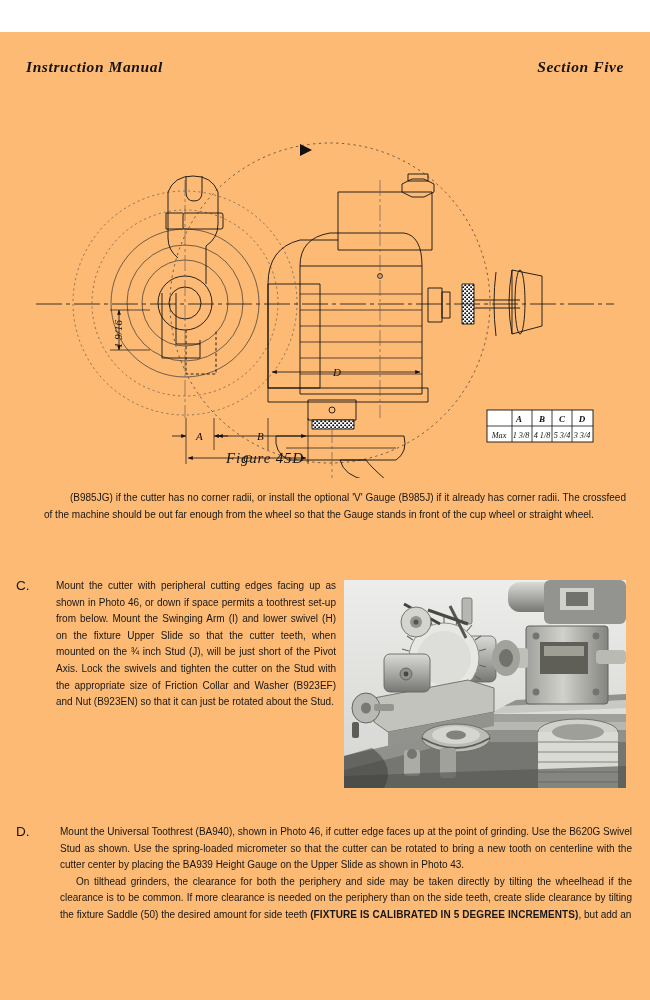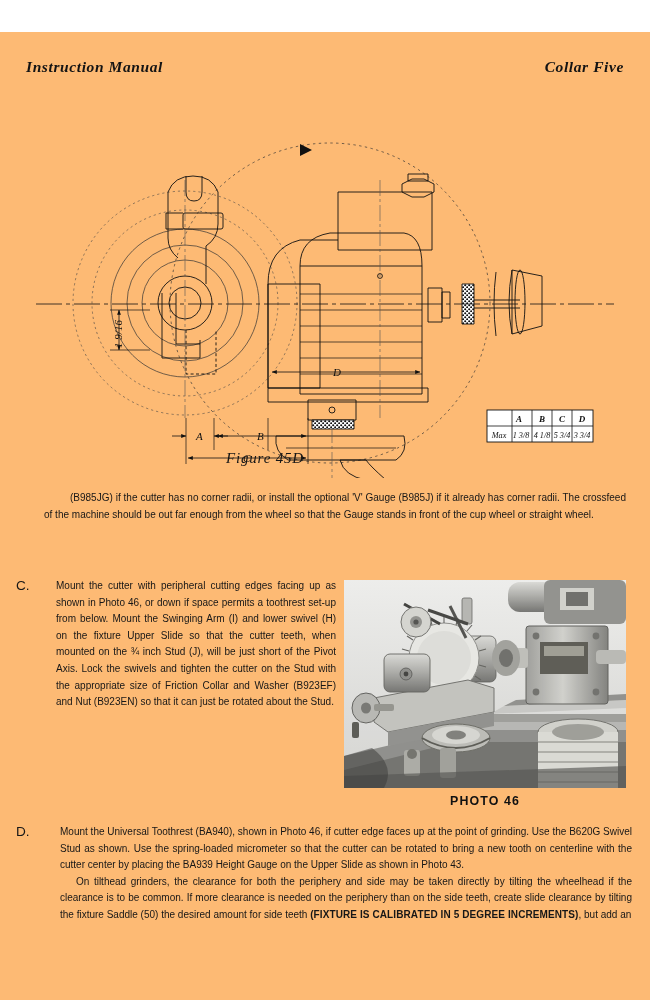--- a/index.html
+++ b/index.html
@@ -186,21 +186,21 @@
     fill: #111;
   }
 </style>
 </head>
 <body>
 
 <div class="page">
 
   <div class="running-head">
     <span>Instruction Manual</span>
-    <span>Collar Five</span>
+    <span>Section Five</span>
   </div>
 
   <div class="figure-block">
     <svg class="figure-svg" width="650" height="390" viewBox="0 0 650 390">
       <defs>
         <marker id="ah" markerWidth="7" markerHeight="7" refX="6" refY="2.4" orient="auto" markerUnits="strokeWidth">
           <path d="M0,0 L6.4,2.4 L0,4.8 z" fill="#111"></path>
         </marker>
         <marker id="ahr" markerWidth="7" markerHeight="7" refX="0.4" refY="2.4" orient="auto" markerUnits="strokeWidth">
           <path d="M6.4,0 L0,2.4 L6.4,4.8 z" fill="#111"></path>
@@ -459,21 +459,20 @@
           </g>
           <ellipse cx="234" cy="152" rx="26" ry="8" fill="#9a9a94"></ellipse>
         </g>
 
         <path d="M0 196 L282 186 L282 208 L0 208 z" fill="#4f4f4c" opacity="0.65"></path>
         <path d="M28 168 Q52 186 40 208 L0 208 L0 176 z" fill="#2e2e2c" opacity="0.5"></path>
 
         <rect width="282" height="208" fill="#ffffff" opacity="0.05"></rect>
       </svg>
     </div>
-    <div class="photo-caption">PHOTO 46</div>
   </div>
 
   <div class="item-d">
     <div class="marker body-text">D.</div>
     <div class="copy body-text">
       <p>Mount the Universal Toothrest (BA940), shown in Photo 46, if cutter edge faces up at the point of grinding.  Use the B620G Swivel Stud as shown.  Use the spring-loaded micrometer so that the cutter can be rotated to bring a new tooth on centerline with the cutter center by placing the BA939 Height Gauge on the Upper Slide as shown in Photo 43.</p>
       <p><span>On tilthead grinders, the clearance for both the periphery and side may be taken directly by tilting the wheelhead if the clearance is to be common.  If more clearance is needed on the periphery than on the side teeth, create slide clearance by tilting the fixture Saddle (50) the desired amount for side teeth </span><span class="bold-caps">(FIXTURE IS CALIBRATED IN 5 DEGREE INCREMENTS)</span><span>, but add an</span></p>
     </div>
   </div>
 

